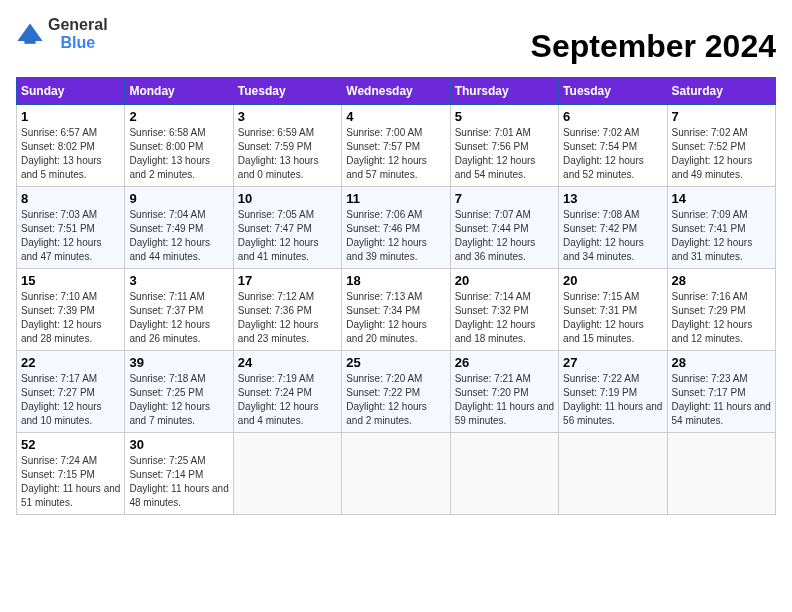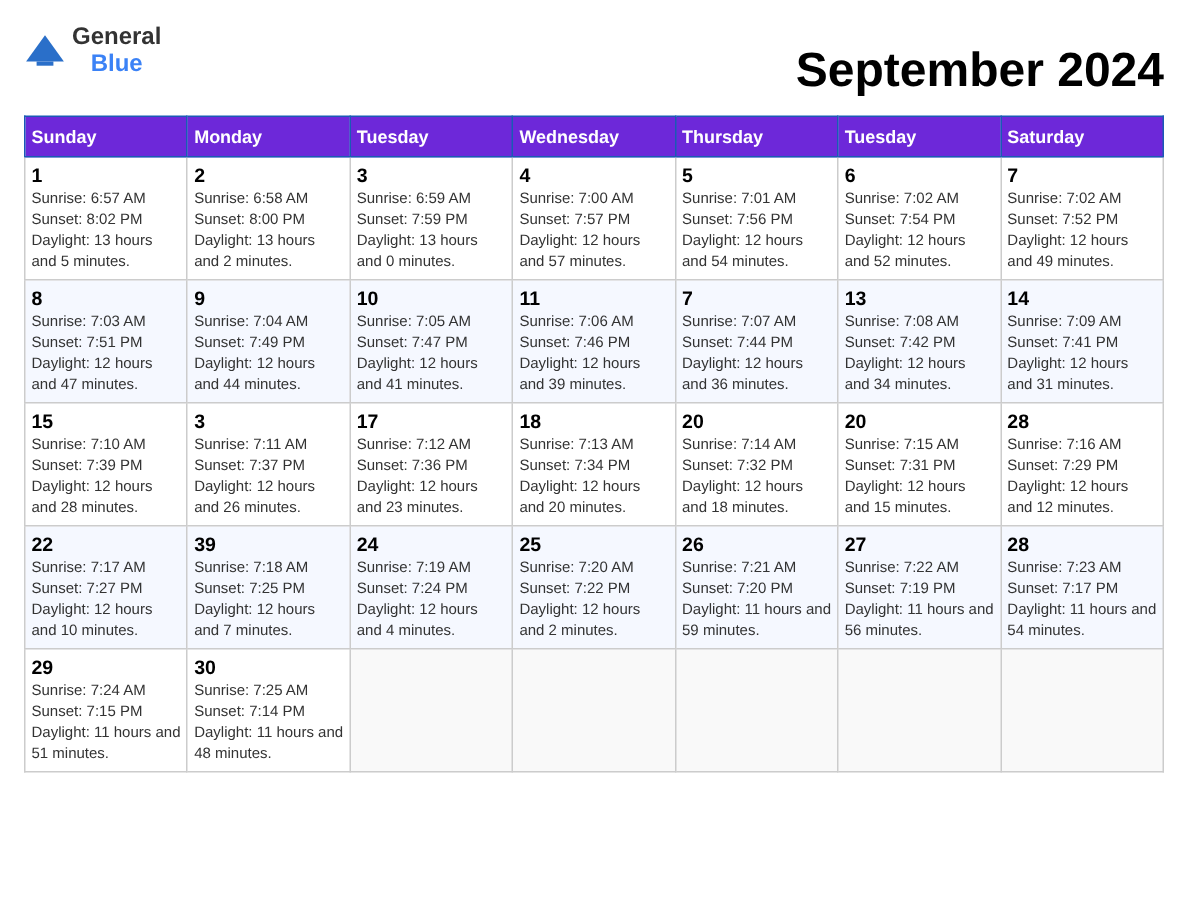--- a/index.html
+++ b/index.html
@@ -225,21 +225,21 @@
         <span class="day-num">27</span>
         <span class="day-detail">Sunrise: 7:22 AM<br>Sunset: 7:19 PM<br>Daylight: 11 hours and 56 minutes.</span>
       </td>
         <td>
         <span class="day-num">28</span>
         <span class="day-detail">Sunrise: 7:23 AM<br>Sunset: 7:17 PM<br>Daylight: 11 hours and 54 minutes.</span>
       </td>
       </tr>
       <tr>
         <td>
-        <span class="day-num">29</span>
+        <span class="day-num">52</span>
         <span class="day-detail">Sunrise: 7:24 AM<br>Sunset: 7:15 PM<br>Daylight: 11 hours and 51 minutes.</span>
       </td>
         <td>
         <span class="day-num">30</span>
         <span class="day-detail">Sunrise: 7:25 AM<br>Sunset: 7:14 PM<br>Daylight: 11 hours and 48 minutes.</span>
       </td>
         <td class="empty"></td>
         <td class="empty"></td>
         <td class="empty"></td>
         <td class="empty"></td>

